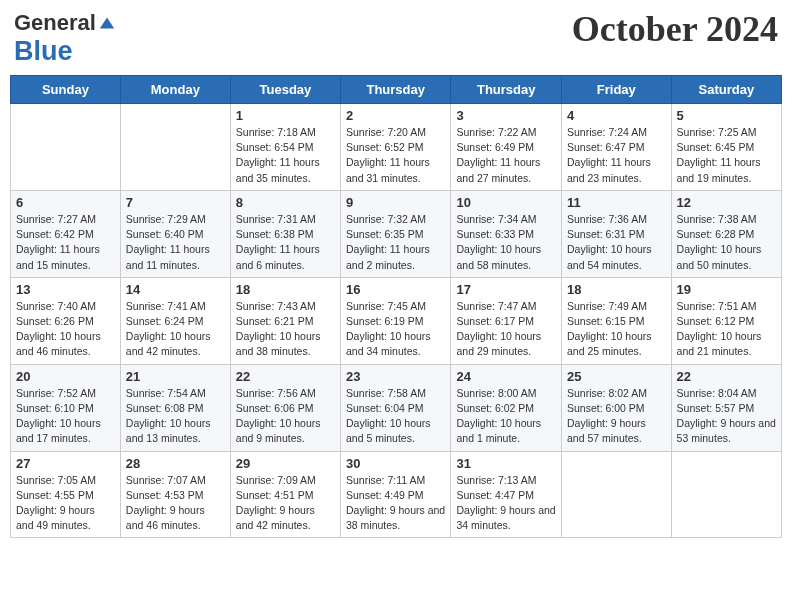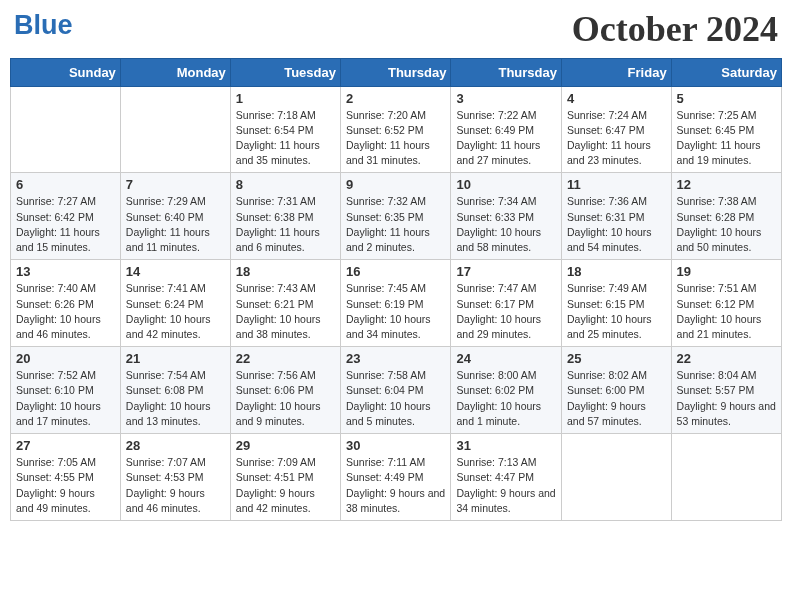--- a/index.html
+++ b/index.html
@@ -55,21 +55,21 @@
       width: 100%;
       border-collapse: collapse;
       border: 1px solid #ccc;
     }
     .calendar th {
       background: #2a6db5;
       color: #fff;
       font-size: 13px;
       font-weight: bold;
       padding: 6px 4px;
-      text-align: right;
+      text-align: center;
       border: 1px solid #1e5a9a;
     }
     .calendar td {
       vertical-align: top;
       border: 1px solid #ccc;
       padding: 4px 5px;
       font-size: 10.5px;
       color: #333;
       width: 113px;
       min-height: 80px;
@@ -91,20 +91,26 @@
     }
     .empty-cell {
       background: #fff !important;
     }
   </style>
 </head>
 <body>
 
 <div class="header">
   <div class="logo">
+    <div class="logo-text">
+      <span class="logo-general">General</span>
+      <svg class="logo-icon" viewBox="0 0 20 20">
+        <polygon points="2,16 10,4 18,16" fill="#2a6db5"></polygon>
+      </svg>
+    </div>
     <span class="logo-blue" style="font-size:27px;font-weight:bold;">Blue</span>
   </div>
   <div class="title-block">
     <div class="month-title">October 2024</div>
   </div>
 </div>
 
 <table class="calendar">
   <thead>
     <tr>

